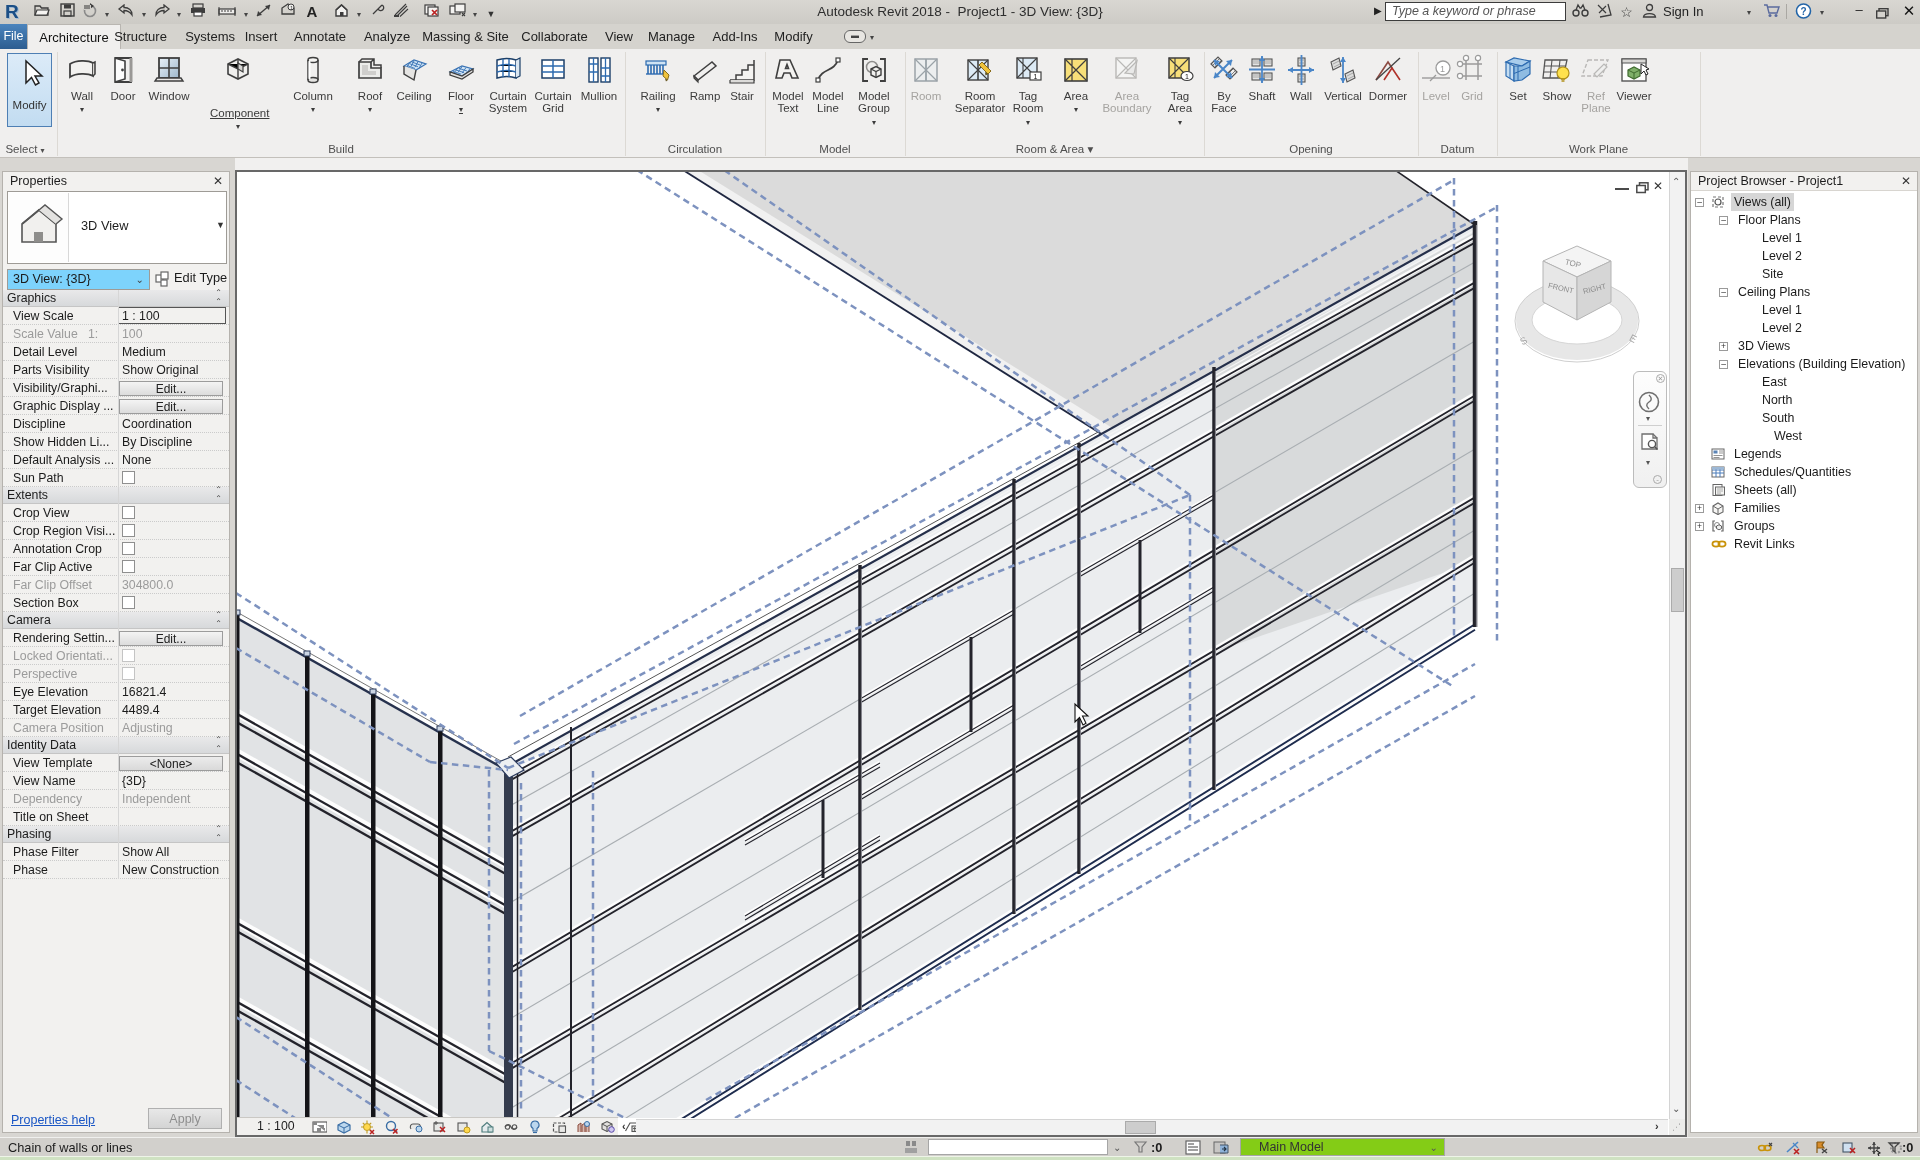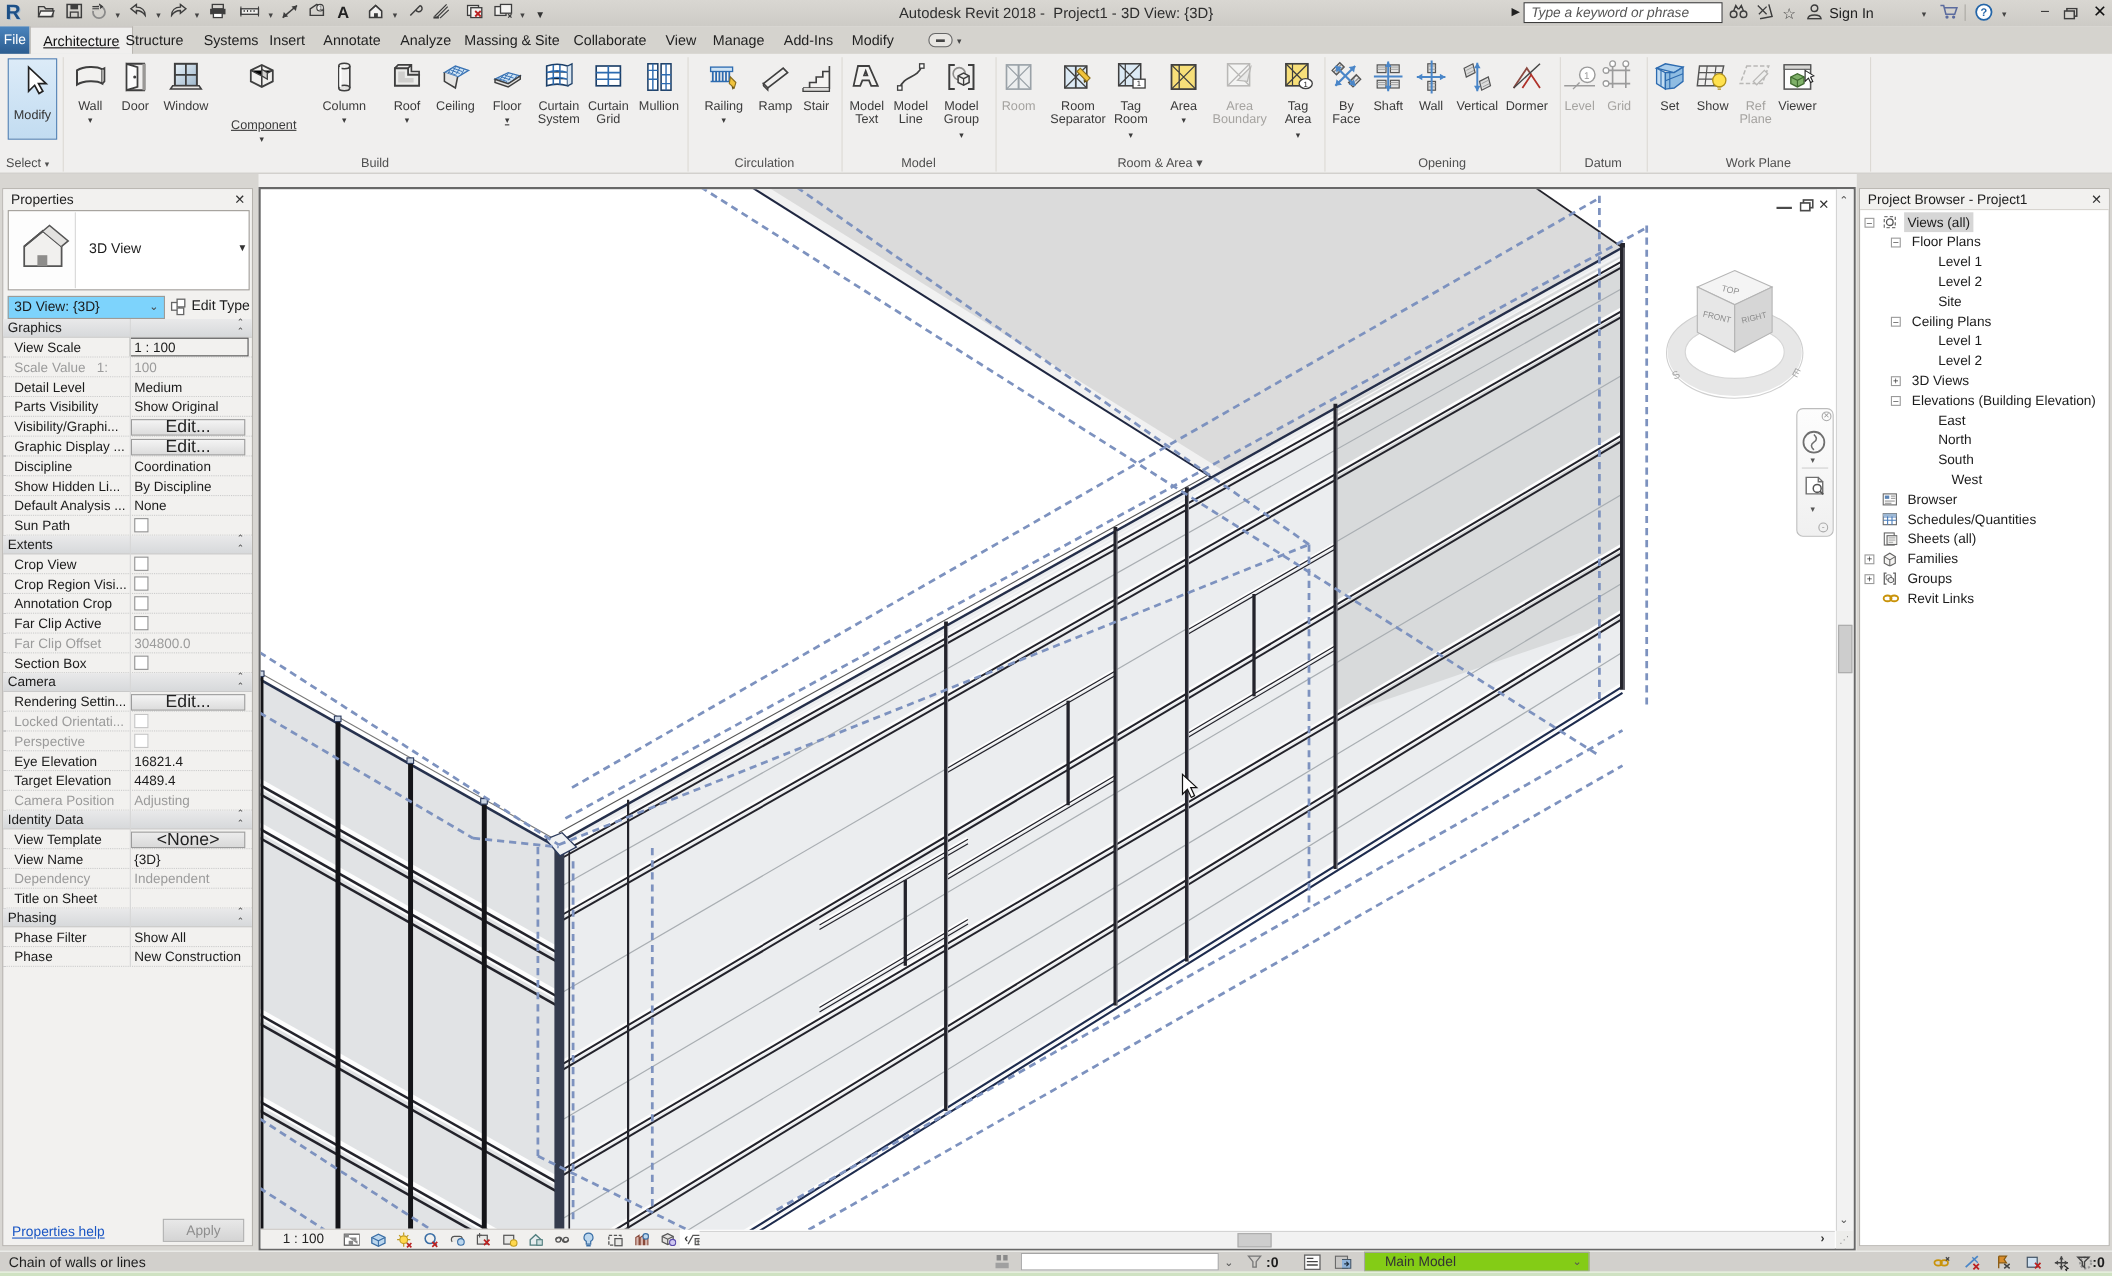--- a/index.html
+++ b/index.html
@@ -24,21 +24,21 @@
 .phead{height:19px;line-height:19px;font-size:12.5px;color:#1d1d1d;padding-left:7px;background:#f2f1ef;position:relative;}
 .phead .x{position:absolute;right:6px;top:0;font-size:12px;color:#333;}
 .prow{position:relative;height:18px;line-height:18px;font-size:12.3px;color:#1b1b1b;border-bottom:1px dotted #cbcbcb;}
 .prow .k{position:absolute;left:10px;top:0;white-space:nowrap;}
 .prow .v{position:absolute;left:119px;top:0;white-space:nowrap;}
 .prow.dis .k,.prow.dis .v{color:#9b9b9b;}
 .pgrp{height:17px;line-height:17px;font-size:12.3px;color:#1b1b1b;background:linear-gradient(#e9e9ea,#d7d9db);border-bottom:1px solid #c5c5c5;padding-left:4px;position:relative;}
 .pgrp .ar{position:absolute;right:7px;top:-2px;font-size:8px;color:#444;line-height:9px;}
 .cbx{position:absolute;left:119px;top:2px;width:13px;height:13px;background:#fff;border:1px solid #8f8f8f;}
 .cbx.dis{border-color:#c4c4c4;}
-.ebtn{position:absolute;left:116px;top:1.5px;width:104px;height:15px;background:linear-gradient(#f4f4f4,#dcdcdc);border:1px solid #9c9c9c;font-size:16px;text-align:center;line-height:14px;color:#222;}
+.ebtn{position:absolute;left:116px;top:1.5px;width:104px;height:15px;background:linear-gradient(#f4f4f4,#dcdcdc);border:1px solid #9c9c9c;font-size:12px;text-align:center;line-height:14px;color:#222;}
 
 .trow{position:relative;height:18px;line-height:18px;font-size:12.4px;color:#1b1b1b;white-space:nowrap;}
 .pm{position:absolute;top:4.5px;width:9px;height:9px;border:1px solid #9a9a9a;background:#fff;font-size:8.5px;line-height:7.5px;text-align:center;color:#333;}
 
 #statusbar{left:0;top:1137px;width:1920px;height:19px;background:#d2d0cc;border-top:1px solid #f0f0ee;font-size:12.8px;color:#1c1c1c;}
 #greenstrip{left:0;top:1156px;width:1920px;height:4px;background:#cfe2c2;border-top:1px solid #eef4e8;}
 </style></head><body>
 <div id="titlebar" class="abs">
     <div class="abs" style="left:5px;top:1px;width:24px;height:22px;font-weight:bold;font-size:19px;color:#1c4f86;text-shadow:1px 1px 0 #9db8d2;">R</div>
     <div class="qico" style="left:34px;width:16px;"><svg width="16" height="14" viewBox="0 0 16 14" style="">
@@ -143,21 +143,21 @@
     <div class="abs" style="left:1820px;top:8px;font-size:8px;color:#444;">▾</div>
     <div class="abs" style="left:1848px;top:0;width:22px;height:24px;font-size:13px;color:#222;text-align:center;line-height:20px;">–</div>
     <div class="qico" style="left:1876px;width:13px;top:5px;"><svg width="13" height="11" viewBox="0 0 13 11" style="">
         <rect x="3" y="0.7" width="9" height="7" fill="none" stroke="#3d3d3d" stroke-width="1.4"></rect>
         <rect x="0.7" y="3" width="9" height="7" fill="#d5d3ce" stroke="#3d3d3d" stroke-width="1.4"></rect>
       </svg></div>
     <div class="abs" style="left:1898px;top:0;width:22px;height:24px;font-size:15px;color:#111;text-align:center;line-height:22px;">✕</div>
   </div>
 <div id="tabbar" class="abs">
     <div id="filetab">File</div>
-    <div class="tab active" style="left:27px;width:94px;text-decoration:underline;">Architecture</div>
+    <div class="tab active" style="left:27px;width:94px;">Architecture</div>
     <div class="tab" style="left:107px;width:67px;">Structure</div>
     <div class="tab" style="left:175px;width:60px;text-align:right;">Systems</div>
     <div class="tab" style="left:238px;width:46px;">Insert</div>
     <div class="tab" style="left:285px;width:70px;">Annotate</div>
     <div class="tab" style="left:356px;width:62px;">Analyze</div>
     <div class="tab" style="left:417px;width:97px;">Massing &amp; Site</div>
     <div class="tab" style="left:515px;width:79px;">Collaborate</div>
     <div class="tab" style="left:597px;width:44px;">View</div>
     <div class="tab" style="left:639px;width:65px;">Manage</div>
     <div class="tab" style="left:705px;width:60px;">Add-Ins</div>
@@ -755,21 +755,21 @@
     </div>
     <div class="trow" style="position:absolute;left:0;top:255px;width:226px;margin-left:12px;">
       <span style="position:absolute;left:68px;top:0;padding:0 3px;">West</span>
     </div>
     <div class="trow" style="position:absolute;left:0;top:273px;width:226px;">
       <span style="position:absolute;left:20px;top:2px;"><svg width="14" height="14" viewBox="0 0 14 14" style="">
           <rect x="1" y="2" width="12" height="10" fill="#fff" stroke="#666" stroke-width="1"></rect>
           <rect x="2.5" y="3.5" width="4" height="3" fill="#5b84b5"></rect>
           <path d="M8 4 h4 M8 6 h4 M2.5 8.5 h9 M2.5 10.5 h6" stroke="#888" stroke-width="0.9"></path>
         </svg></span>
-      <span style="position:absolute;left:40px;top:0;padding:0 3px;">Browser</span>
+      <span style="position:absolute;left:40px;top:0;padding:0 3px;">Legends</span>
     </div>
     <div class="trow" style="position:absolute;left:0;top:291px;width:226px;">
       <span style="position:absolute;left:20px;top:2px;"><svg width="14" height="14" viewBox="0 0 14 14" style="">
           <rect x="1" y="2" width="12" height="10" fill="#fff" stroke="#666" stroke-width="1"></rect>
           <path d="M1 5 h12 M1 8 h12 M5 2 v10 M9 2 v10" stroke="#4a7dbb" stroke-width="1"></path>
           <rect x="1" y="2" width="12" height="2.5" fill="#9db8d5"></rect>
         </svg></span>
       <span style="position:absolute;left:40px;top:0;padding:0 3px;">Schedules/Quantities</span>
     </div>
     <div class="trow" style="position:absolute;left:0;top:309px;width:226px;">

